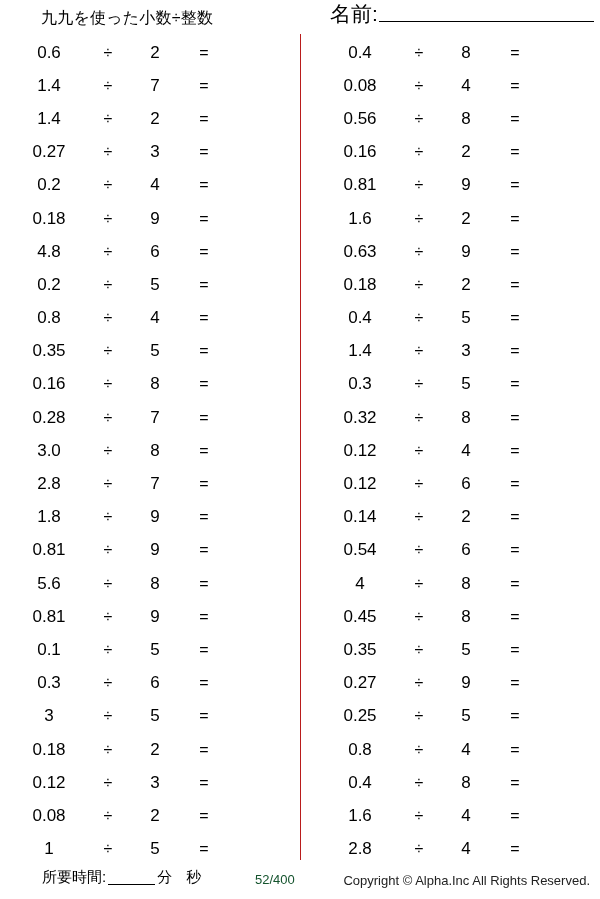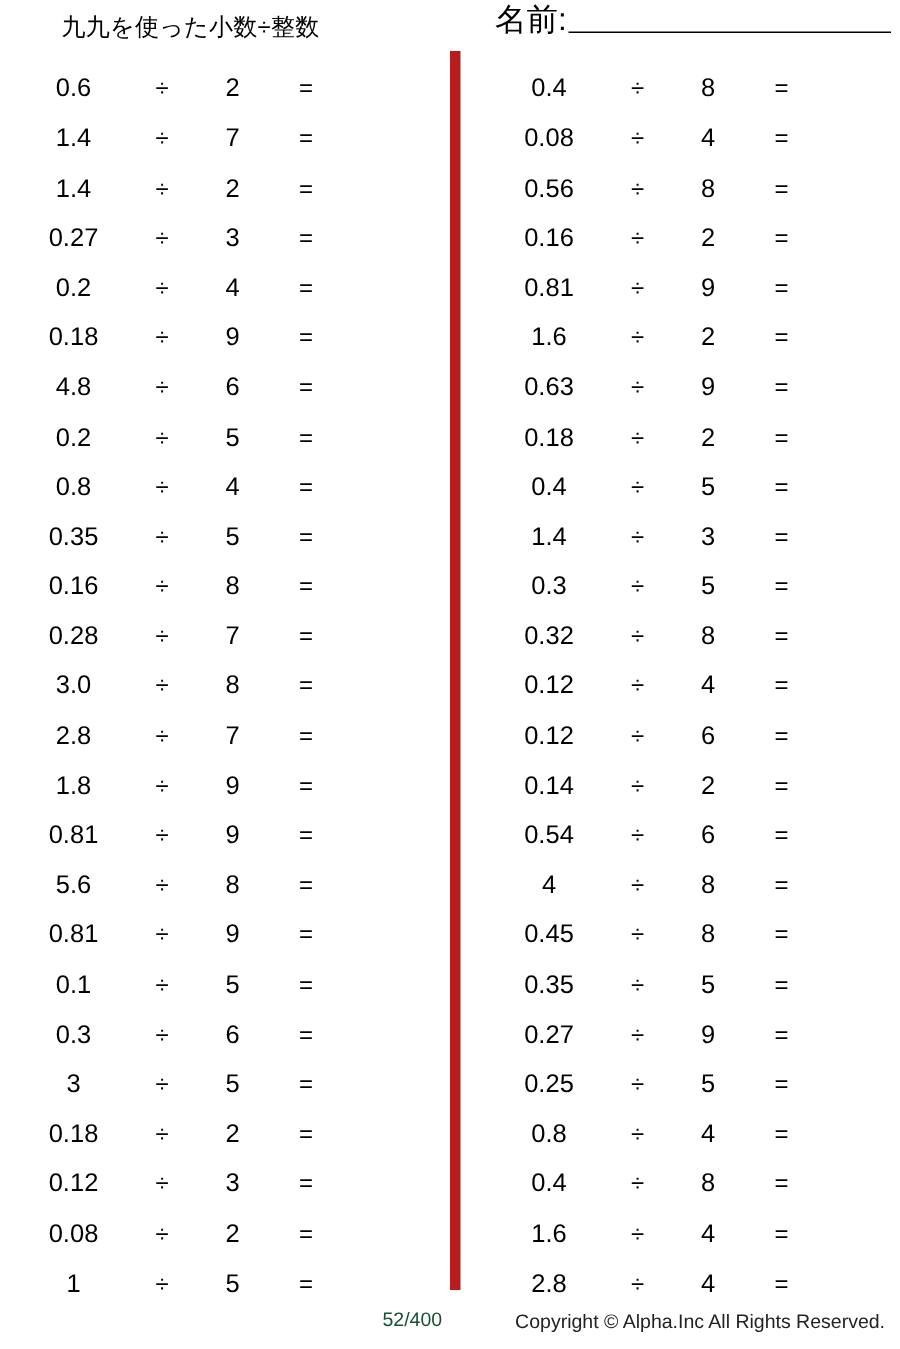--- a/index.html
+++ b/index.html
@@ -67,27 +67,27 @@
     height: 826px;
     display: flex;
   }
   .col {
     width: 300px;
     position: relative;
     padding-top: 2px;
     box-sizing: border-box;
   }
   .col.right {
-    border-left: 7px solid #b91c1c;
+    border-left: 1px solid #b91c1c;
   }
 
   .row {
     height: 33.2px;
     display: flex;
-    align-items: flex-end;
+    align-items: center;
     font-size: 17px;
     white-space: nowrap;
   }
   .col.left .row { padding-left: 8px; }
   .col.right .row { padding-left: 18px; }
 
   .cell-a {
     width: 82px;
     text-align: center;
   }
@@ -513,17 +513,24 @@
           <span class="cell-a">2.8</span>
           <span class="cell-op">÷</span>
           <span class="cell-b">4</span>
           <span class="cell-eq">=</span>
           <span class="cell-answer"></span>
         </div>
       </div>
   </div>
 
   <div class="footer">
+    <div class="time-wrap">
+      <span class="time-label">所要時間:</span>
+      <span class="blank-line"></span>
+      <span class="unit">分</span>
+      <span class="gap-small"></span>
+      <span class="unit">秒</span>
+    </div>
     <div class="page-no">52/400</div>
     <div class="copyright">Copyright © Alpha.Inc All Rights Reserved.</div>
   </div>
 
 </div>
 
 </body></html>

